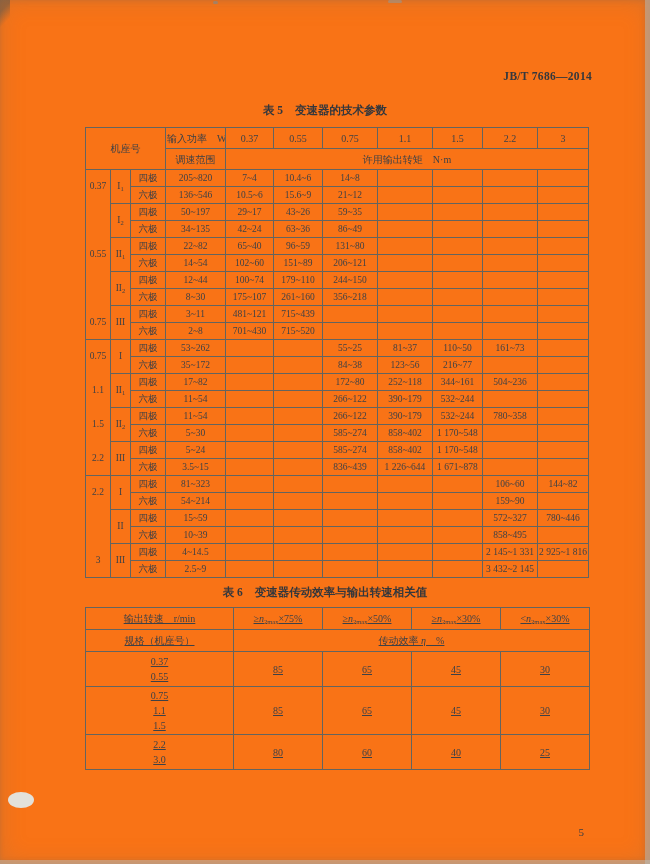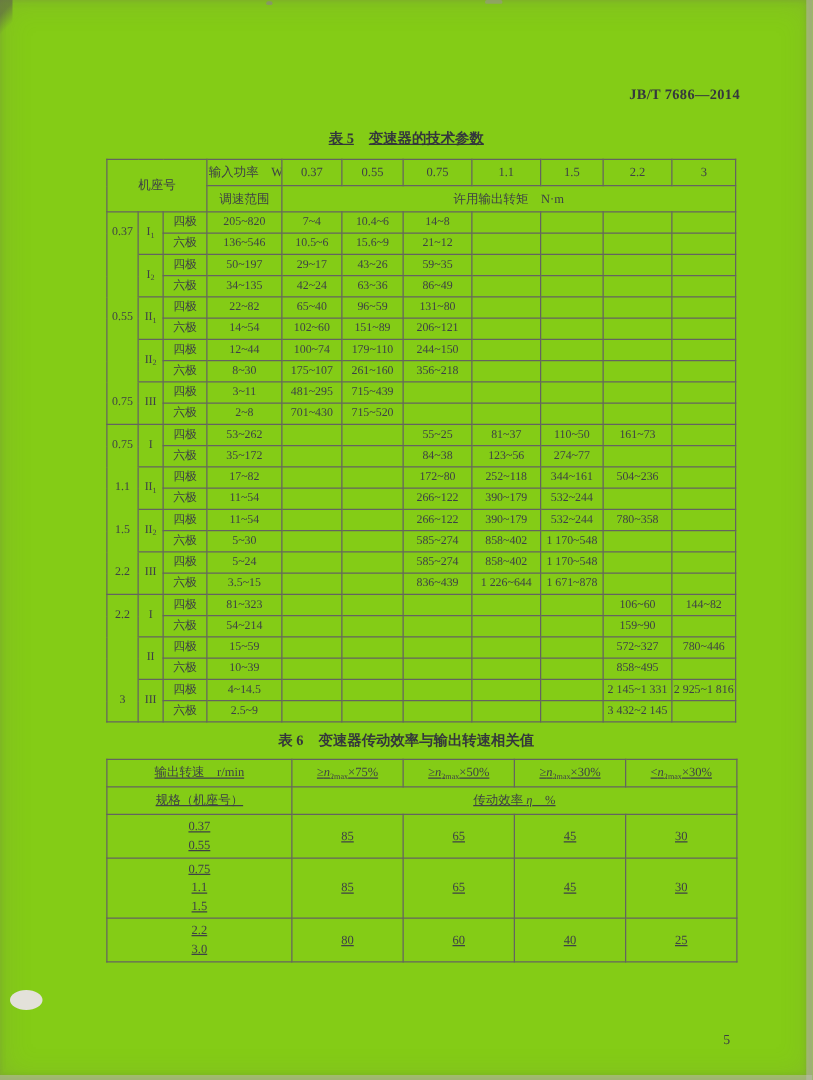--- a/index.html
+++ b/index.html
@@ -4,40 +4,40 @@
 <style>
   html,body{margin:0;padding:0;}
   body{
     width:650px;height:864px;position:relative;overflow:hidden;
     background:#dddbd6;
     font-family:"Liberation Serif","DejaVu Serif",serif;
     color:#3e4147;
   }
   .page{
     position:absolute;inset:0;
-    background:#84cc16;
+    background:#f97316;
     box-shadow:inset 0 0 24px rgba(120,115,105,.25), inset -4px 0 6px rgba(110,105,95,.25), inset 0 -3px 5px rgba(110,105,95,.2);
   }
   .artifact{position:absolute;pointer-events:none;}
   .corner-mark{left:0;top:0;width:10px;height:30px;background:linear-gradient(135deg,#5a574f 30%,transparent 70%);opacity:.55;}
   .speck1{left:213px;top:1px;width:5px;height:3px;background:#8a877f;border-radius:2px;opacity:.7;}
   .speck2{left:388px;top:0;width:14px;height:3px;background:#9a968d;border-radius:2px;opacity:.6;}
   .edge-right{right:0;top:0;width:5px;height:864px;background:#b9b6af;opacity:.55;}
   .edge-bottom{left:0;bottom:0;width:650px;height:4px;background:#c2bfb8;opacity:.5;}
   .blob{left:8px;top:792px;width:26px;height:16px;background:#e3e1da;border-radius:50%;}
 
   .doc-ref{
     position:absolute;top:70px;right:58px;
     font-weight:bold;font-size:11.5px;letter-spacing:.3px;color:#35383d;
   }
   .tbl-title{
     position:absolute;left:0;width:650px;text-align:center;
     font-weight:bold;font-size:11.5px;color:#34373c;
   }
-  #t5-title{top:103px;text-decoration:underline;}
+  #t5-title{top:103px;}
   #t6-title{top:585px;}
   .tbl-title .gap{display:inline-block;width:12px;}
 
   table{border-collapse:collapse;table-layout:fixed;background:transparent;}
   #table5{position:absolute;left:85px;top:127px;width:504px;border:1.6px solid #4c4c49;}
   #table6{position:absolute;left:85px;top:607px;width:504px;border:1.6px solid #4c4c49;text-decoration:underline;}
   th,td{
     border:1px solid #64645f;
     font-weight:normal;
     font-size:9.5px;line-height:11px;
@@ -209,21 +209,21 @@
           <td></td>
           <td></td>
           <td></td>
           <td></td>
         </tr>
         <tr>
           <td rowspan="2" class="ht">0.75</td>
           <td rowspan="2">III</td>
           <td>四极</td>
           <td>3~11</td>
-          <td>481~295</td>
+          <td>481~121</td>
           <td>715~439</td>
           <td></td>
           <td></td>
           <td></td>
           <td></td>
           <td></td>
         </tr>
         <tr>
           <td>六极</td>
           <td>2~8</td>
@@ -248,21 +248,21 @@
           <td>161~73</td>
           <td></td>
         </tr>
         <tr>
           <td>六极</td>
           <td>35~172</td>
           <td></td>
           <td></td>
           <td>84~38</td>
           <td>123~56</td>
-          <td>274~77</td>
+          <td>216~77</td>
           <td></td>
           <td></td>
         </tr>
         <tr>
           <td rowspan="2" class="ht hb">1.1</td>
           <td rowspan="2">II<sub>1</sub></td>
           <td>四极</td>
           <td>17~82</td>
           <td></td>
           <td></td>

